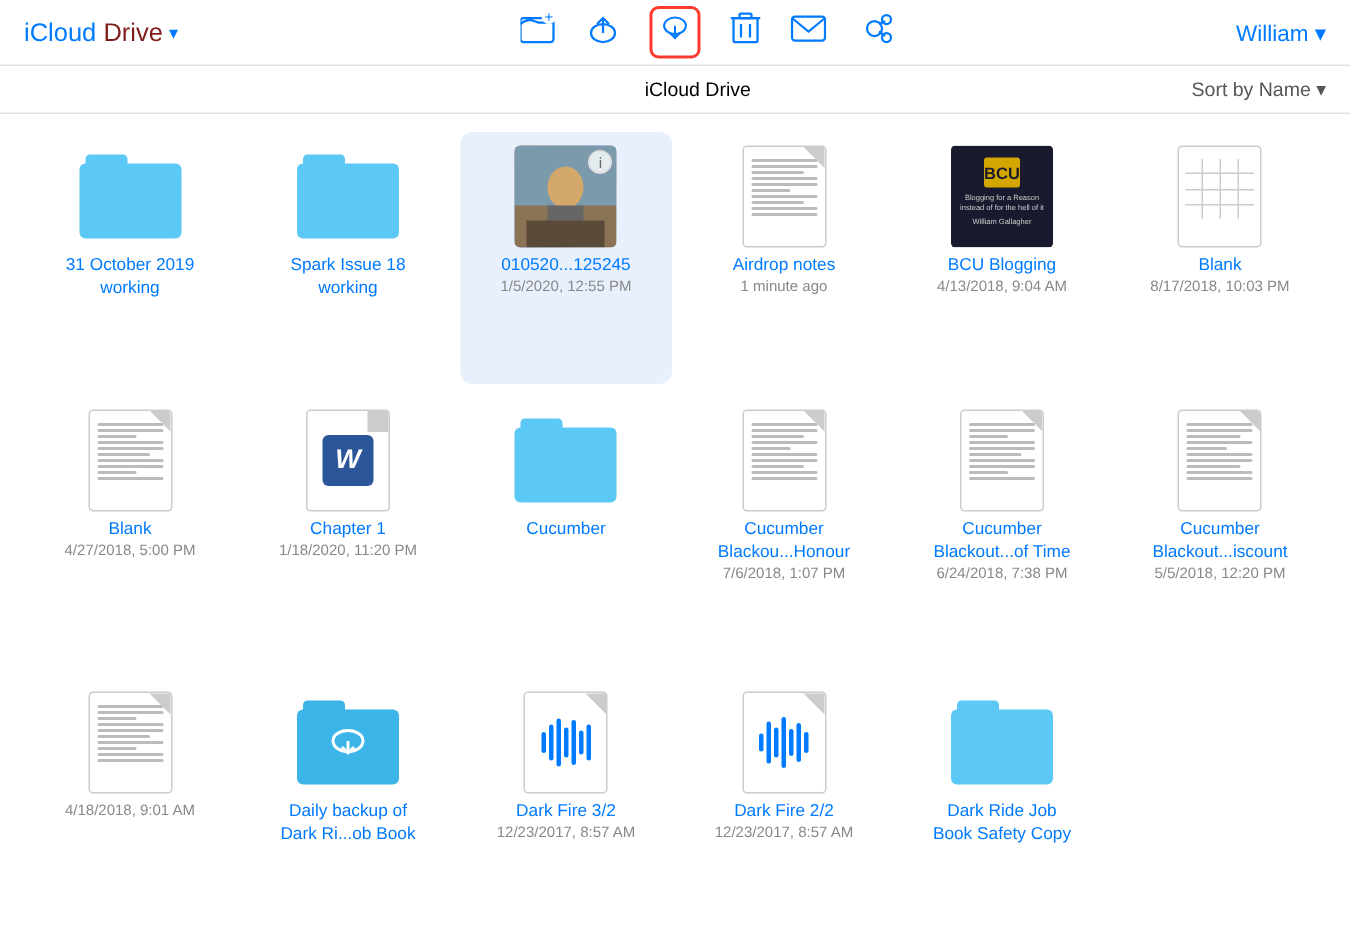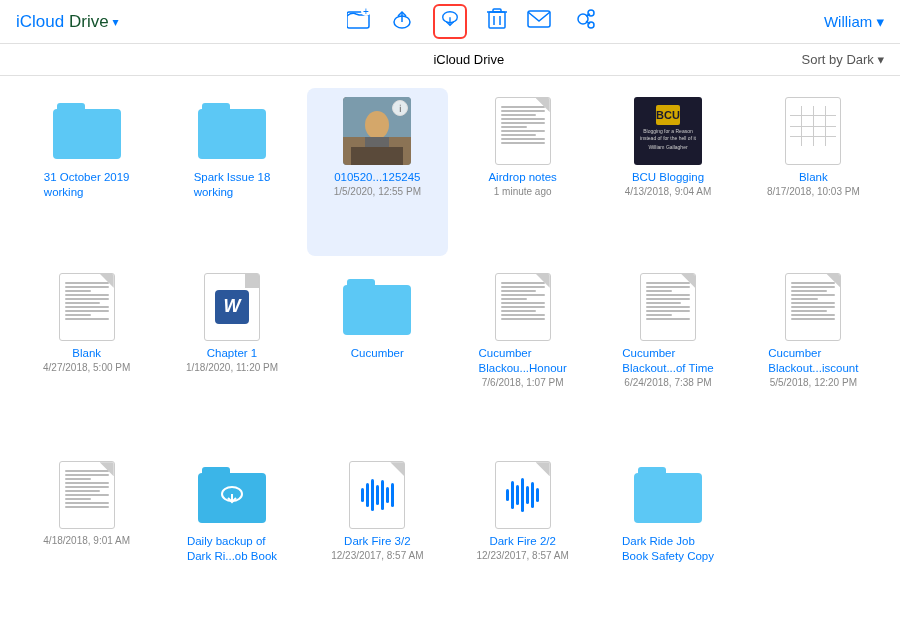--- a/index.html
+++ b/index.html
@@ -21,21 +21,21 @@
     .toolbar-center { font-size: 13px; color: #000; font-weight: 500; }
     .toolbar-right { font-size: 13px; color: #555; }
 
     
     .grid-container { padding: 12px 16px; display: grid; grid-template-columns: repeat(6, 1fr); gap: 8px 4px; overflow-y: auto; height: calc(632px - 76px); }
 
     .item { display: flex; flex-direction: column; align-items: center; padding: 8px 4px; border-radius: 8px; cursor: pointer; position: relative; }
     .item.selected { background: #e8f0fe; }
 
     .item-icon { width: 70px; height: 70px; display: flex; align-items: center; justify-content: center; margin-bottom: 4px; }
-    .item-name { font-size: 11.5px; color: #007AFF; text-align: left; line-height: 1.3; word-break: break-word; max-width: 120px; }
+    .item-name { font-size: 11.5px; color: #007AFF; text-align: center; line-height: 1.3; word-break: break-word; max-width: 120px; }
     .item-date { font-size: 10px; color: #888; text-align: center; line-height: 1.3; }
 
     
     .folder-icon { width: 68px; height: 56px; position: relative; }
     .folder-body { width: 68px; height: 50px; background: #5CC8F5; border-radius: 4px; position: absolute; bottom: 0; }
     .folder-tab { width: 28px; height: 10px; background: #5CC8F5; border-radius: 3px 3px 0 0; position: absolute; top: 0; left: 4px; }
 
     
     .doc-icon { width: 56px; height: 68px; position: relative; background: #fff; border: 1px solid #ccc; border-radius: 3px; overflow: hidden; }
     .doc-icon::before { content: ''; position: absolute; top: 0; right: 0; width: 14px; height: 14px; background: #ccc; clip-path: polygon(0 0, 100% 100%, 100% 0); }
@@ -68,21 +68,21 @@
     
     .info-icon { position: absolute; top: 4px; right: 4px; width: 16px; height: 16px; background: rgba(255,255,255,0.8); border-radius: 50%; display: flex; align-items: center; justify-content: center; font-size: 10px; color: #666; border: 1px solid #ddd; }
   </style>
 </head>
 <body>
 
 <div class="header">
   <div class="header-left">
     <span class="header-title">
       <span style="color:#007AFF">iCloud</span>
-      <span style="color:#14532d"> Drive</span>
+      <span style="color:#7f1d1d"> Drive</span>
     </span>
     <span class="header-chevron">▾</span>
   </div>
   <div class="header-icons">
     <span class="header-icon" title="New Folder">
       <svg width="24" height="22" viewBox="0 0 24 22">
           <rect x="0" y="4" width="22" height="16" rx="2" fill="none" stroke="#007AFF" stroke-width="1.5"></rect>
           <path d="M0 8 Q5 4 9 6 L12 7 H22" fill="none" stroke="#007AFF" stroke-width="1.5"></path>
           <circle cx="19" cy="3" r="5" fill="white" stroke="none"></circle>
           <text x="19" y="6.5" text-anchor="middle" font-size="10" fill="#007AFF">+</text>
@@ -126,21 +126,21 @@
           <line x1="15" y1="13" x2="19" y2="16" stroke="#007AFF" stroke-width="1.5"></line>
         </svg>
     </span>
   </div>
   <div class="header-right">William ▾</div>
 </div>
 
 <div class="toolbar">
   <div style="width:120px"></div>
   <div class="toolbar-center">iCloud Drive</div>
-  <div class="toolbar-right">Sort by Dark ▾</div>
+  <div class="toolbar-right">Sort by Name ▾</div>
 </div>
 
 <div class="grid-container">
 
   <div class="item">
     <div class="item-icon">
       <div class="folder-icon">
         <div class="folder-tab"></div>
         <div class="folder-body"></div>
       </div>

